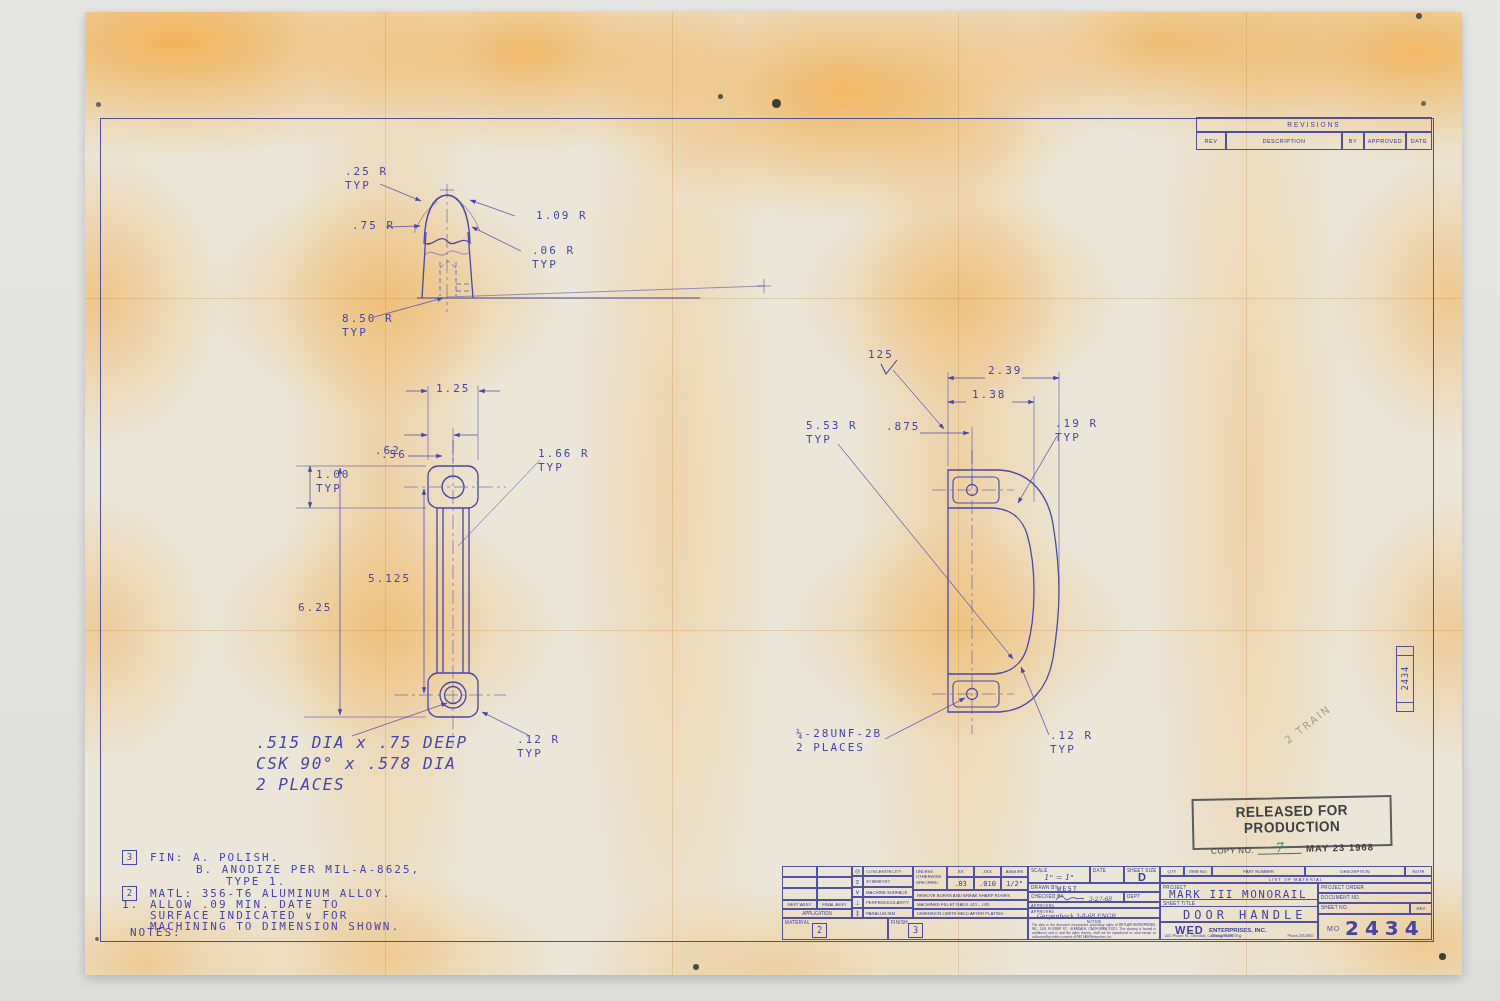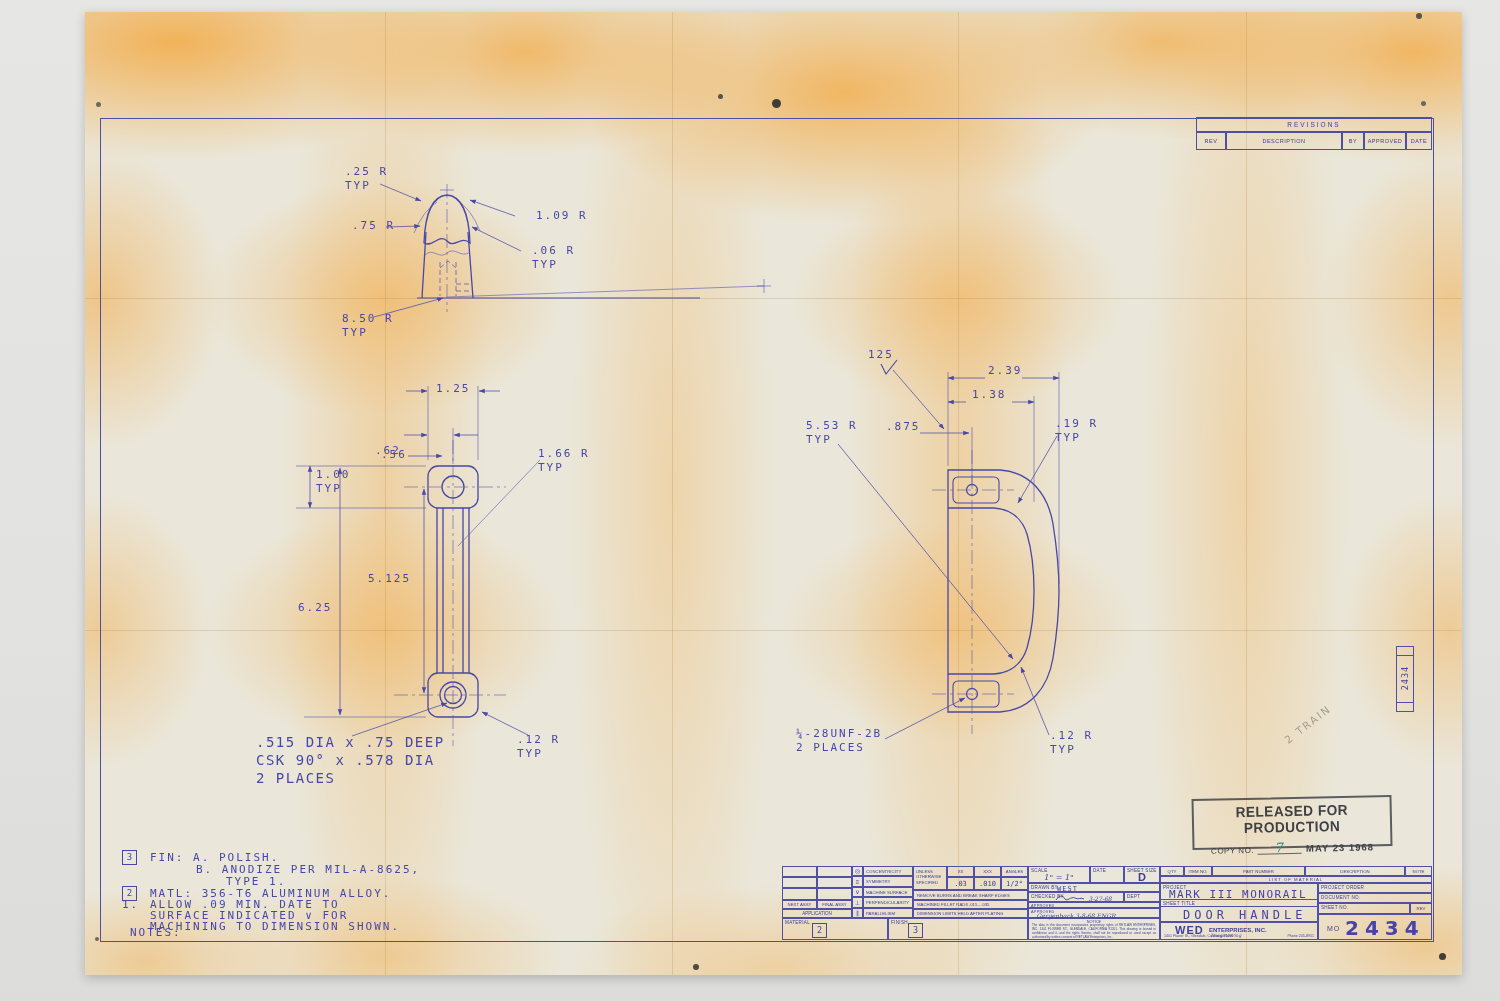--- a/index.html
+++ b/index.html
@@ -37,21 +37,21 @@
     border:1.5px solid #4e4ea2;}
   svg.linework{position:absolute;left:0;top:0;width:1500px;height:1001px;}
   .ink{stroke:#4848a6;stroke-width:1.3;fill:none;}
   .ink2{stroke:#4848a6;stroke-width:1.1;fill:none;}
   .thin{stroke:#5d5db2;stroke-width:.7;fill:none;opacity:.9;}
   .cl{stroke:#5d5db2;stroke-width:.7;fill:none;stroke-dasharray:14 4 3 4;opacity:.9;}
   .hid{stroke:#5d5db2;stroke-width:.8;fill:none;stroke-dasharray:5 3;}
   .ldr{stroke:#5353ac;stroke-width:.8;fill:none;}
   .lbl{position:absolute;font-family:"DejaVu Sans Mono",monospace;font-size:11px;
     letter-spacing:2px;color:#4747a8;white-space:pre-line;line-height:1.3;}
-  .lbl.small{font-size:14px;letter-spacing:1.5px;}
+  .lbl.small{font-size:16px;letter-spacing:1.5px;font-style:italic;}
   .note-flag{position:absolute;width:13px;height:13px;border:1px solid #4747a8;
     font:9px "DejaVu Sans Mono",monospace;color:#4747a8;text-align:center;line-height:13px;}
   .rev-wrap{position:absolute;left:1196px;top:117px;width:236px;height:35px;}
   .rev-title{position:absolute;left:0;top:0;width:236px;height:15px;border:1px solid #4e4ea2;
     box-sizing:border-box;font-size:6.5px;letter-spacing:2px;color:#3c3c98;text-align:center;line-height:14px;}
   .rev-cell{position:absolute;top:15px;height:18px;border:1px solid #4e4ea2;box-sizing:border-box;
     font-size:5.5px;letter-spacing:.5px;color:#3c3c98;text-align:center;line-height:17px;}
   .c{position:absolute;border:1px solid #5050a4;box-sizing:border-box;color:#3c3c98;}
   .tl{position:absolute;left:2px;top:1px;font-size:4.6px;letter-spacing:.3px;white-space:nowrap;}
   .cv{position:absolute;left:0;right:0;text-align:center;}

